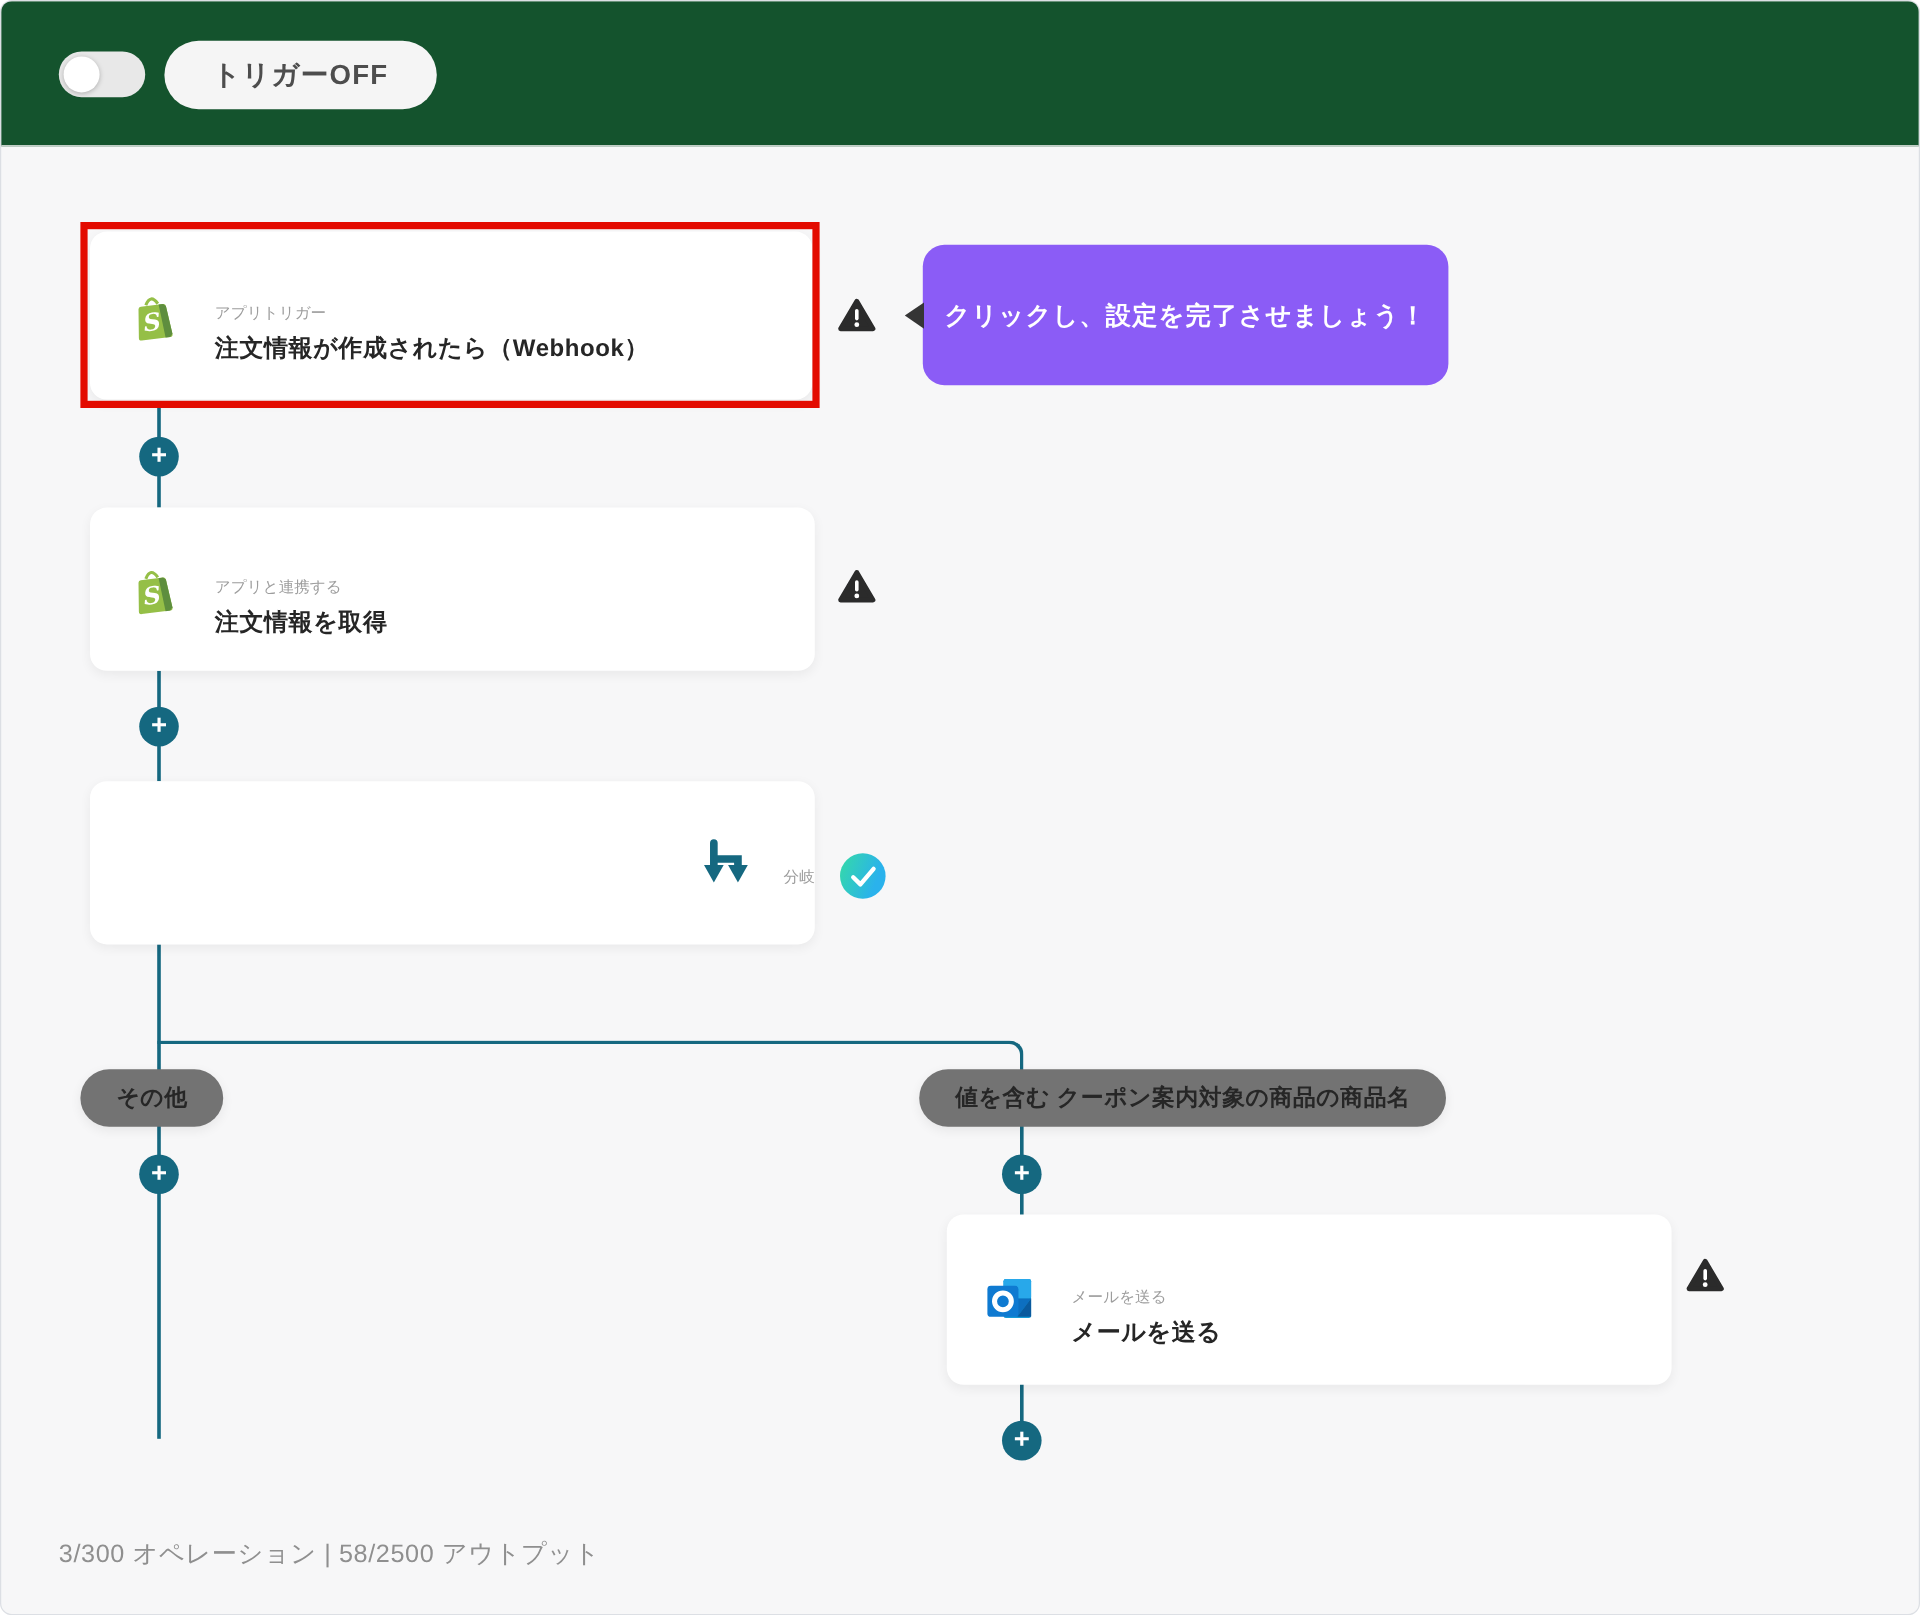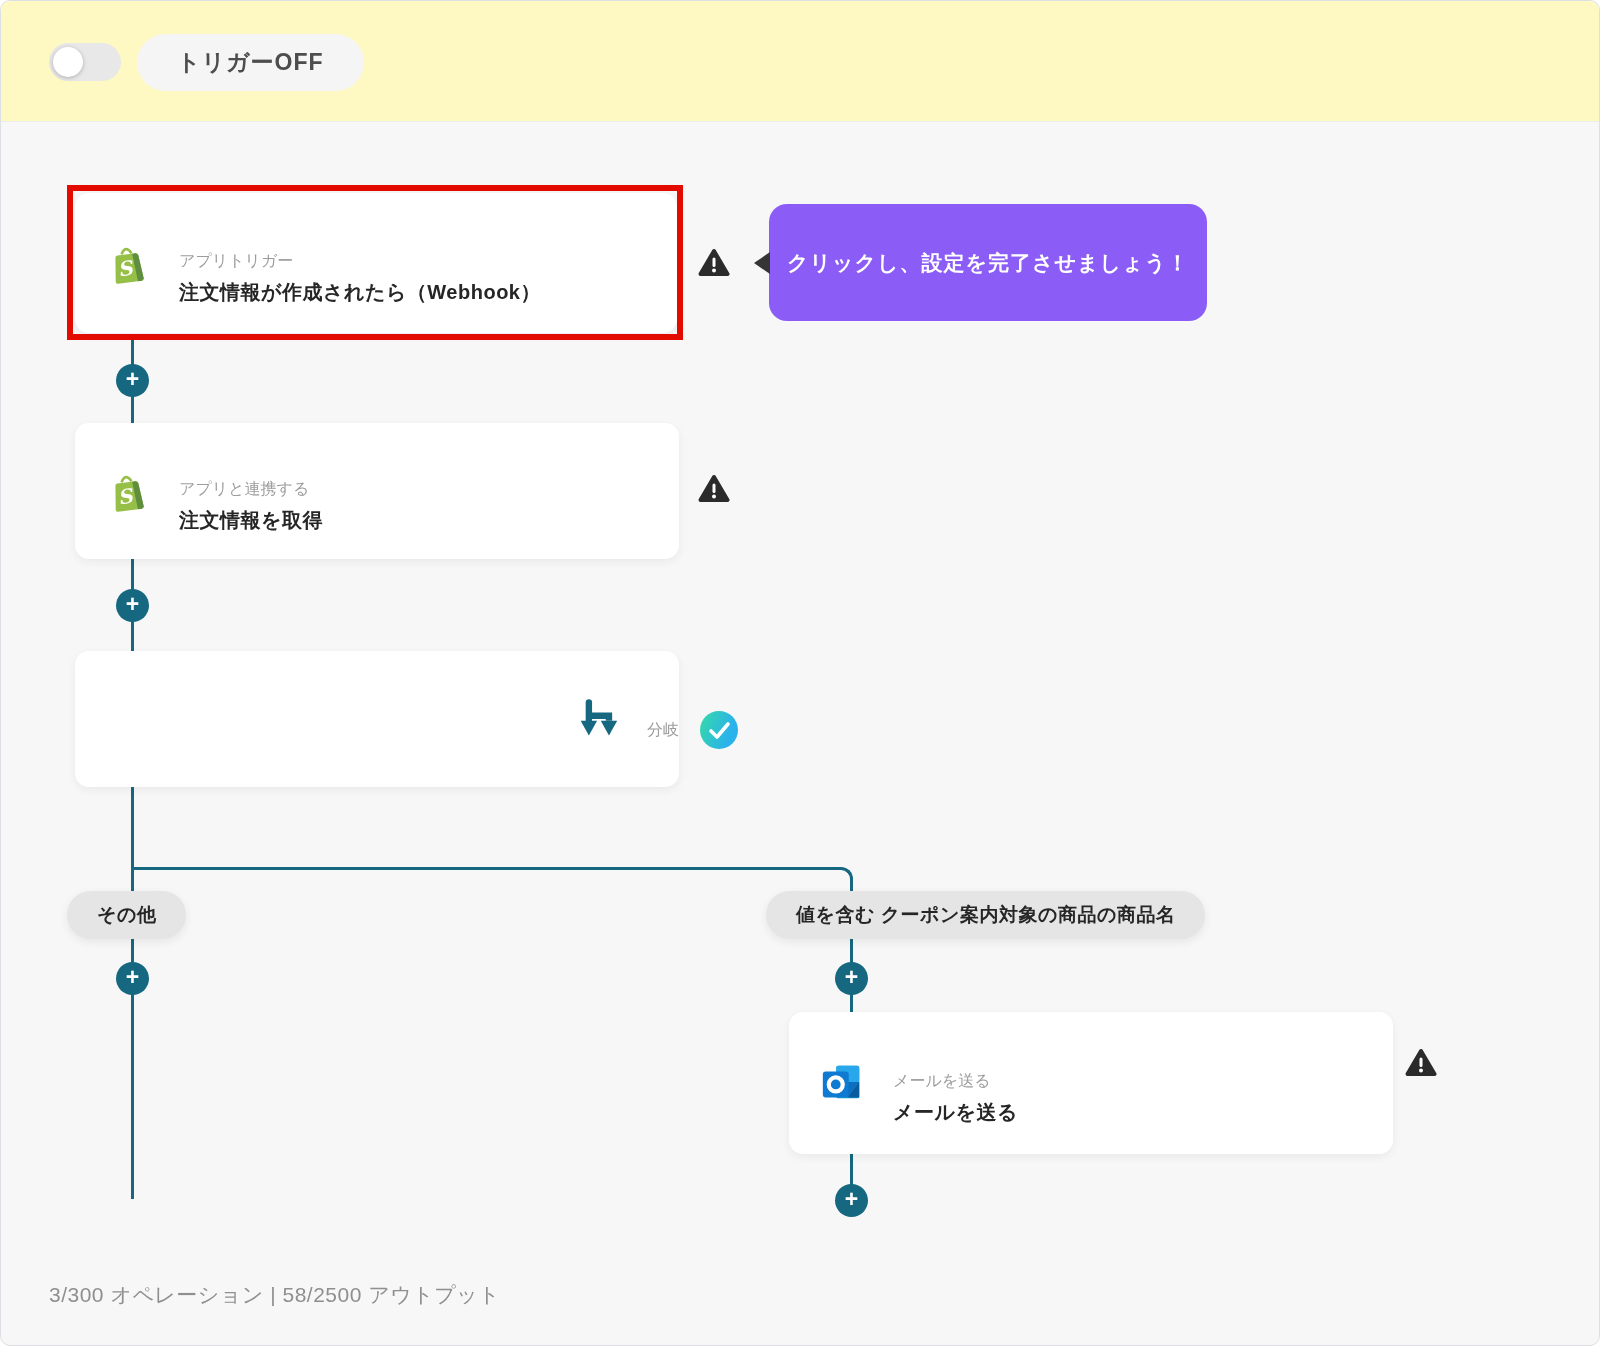--- a/index.html
+++ b/index.html
@@ -2,21 +2,21 @@
 <html><head>
 <meta charset="utf-8">
 <style>
   * { margin:0; padding:0; box-sizing:border-box; }
   html,body { background:#fff; font-family:"Liberation Sans","DejaVu Sans",sans-serif; }
   .frame { position:relative; width:1600px; height:1346px; background:#f7f7f8;
            border:1px solid #dcdfe4; border-radius:10px; overflow:hidden; }
 
   
   .header { position:absolute; left:0; top:0; width:100%; height:121px;
-            background:#fef9c3; border-bottom:1px solid #ededed; }
+            background:#14532d; border-bottom:1px solid #ededed; }
   .toggle { position:absolute; left:48px; top:42px; width:72px; height:38px;
             border-radius:19px; background:#e8e8e8; cursor:pointer; }
   .toggle-knob { position:absolute; left:4px; top:4px; width:30px; height:30px;
             border-radius:50%; background:#fff; box-shadow:0 1px 4px rgba(0,0,0,.25); }
   .trigger-pill { position:absolute; left:136px; top:33px; height:57px;
             border-radius:29px; background:#f5f5f5; display:flex; align-items:center;
             padding:0 40px; font-size:23px; font-weight:bold; color:#4d4d4d; letter-spacing:1px; }
 
   
   .tline { position:absolute; background:#156880; width:3px; z-index:0; }
@@ -29,21 +29,21 @@
           background:#156880; color:#fff; display:flex; align-items:center;
           justify-content:center; font-size:23px; font-weight:bold; z-index:3;
           cursor:pointer; line-height:1; padding-bottom:2px; }
 
   
   .node { position:absolute; background:#fff; border-radius:14px;
           box-shadow:0 3px 10px rgba(0,0,0,.06); display:flex; align-items:center;
           padding-left:30px; z-index:2; cursor:pointer; }
   .node-icon { width:46px; height:46px; margin-right:28px; flex:0 0 auto; }
   .node-text { display:flex; flex-direction:column; }
-  .node-cat { font-size:16px; color:#9d9d9d; margin-bottom:7px;margin-top:30px; }
+  .node-cat { font-size:13px; color:#9d9d9d; margin-bottom:7px;margin-top:30px; }
   .node-title { font-size:20px; font-weight:bold; color:#262626; letter-spacing:.5px; }
 
   .red-frame { position:absolute; left:66px; top:184px; width:616px; height:155px;
           border:6px solid #e30b00; z-index:3; pointer-events:none; }
 
   
   .warn { position:absolute; width:32px; height:30px; z-index:2; }
   .check-circle { position:absolute; width:38px; height:38px; border-radius:50%;
           background:linear-gradient(110deg,#35dba6 0%,#2ab2ec 75%); z-index:2;
           display:flex; align-items:center; justify-content:center; }
@@ -51,21 +51,21 @@
   
   .tooltip { position:absolute; left:768px; top:203px; width:438px; height:117px;
           background:#8b5cf6; border-radius:18px; color:#fff; display:flex;
           align-items:center; justify-content:center; font-size:21px; font-weight:bold;
           letter-spacing:1px; z-index:4; }
   .tooltip-arrow { position:absolute; left:-15px; top:48px; width:0; height:0;
           border-top:11px solid transparent; border-bottom:11px solid transparent;
           border-right:16px solid #353535; }
 
   
-  .branch-pill { position:absolute; background:#e5e5e5; border-radius:24px; height:48px;
+  .branch-pill { position:absolute; background:#737373; border-radius:24px; height:48px;
           display:flex; align-items:center; padding:0 30px; font-size:19px;
           font-weight:bold; color:#262626; box-shadow:0 3px 10px rgba(0,0,0,.07);
           z-index:2; cursor:pointer; letter-spacing:.5px; }
 
   .footer-usage { position:absolute; left:48px; top:1280px; font-size:21px;
           color:#8f8f8f; letter-spacing:.5px;text-align:right; }
 </style>
 </head>
 <body>
 

